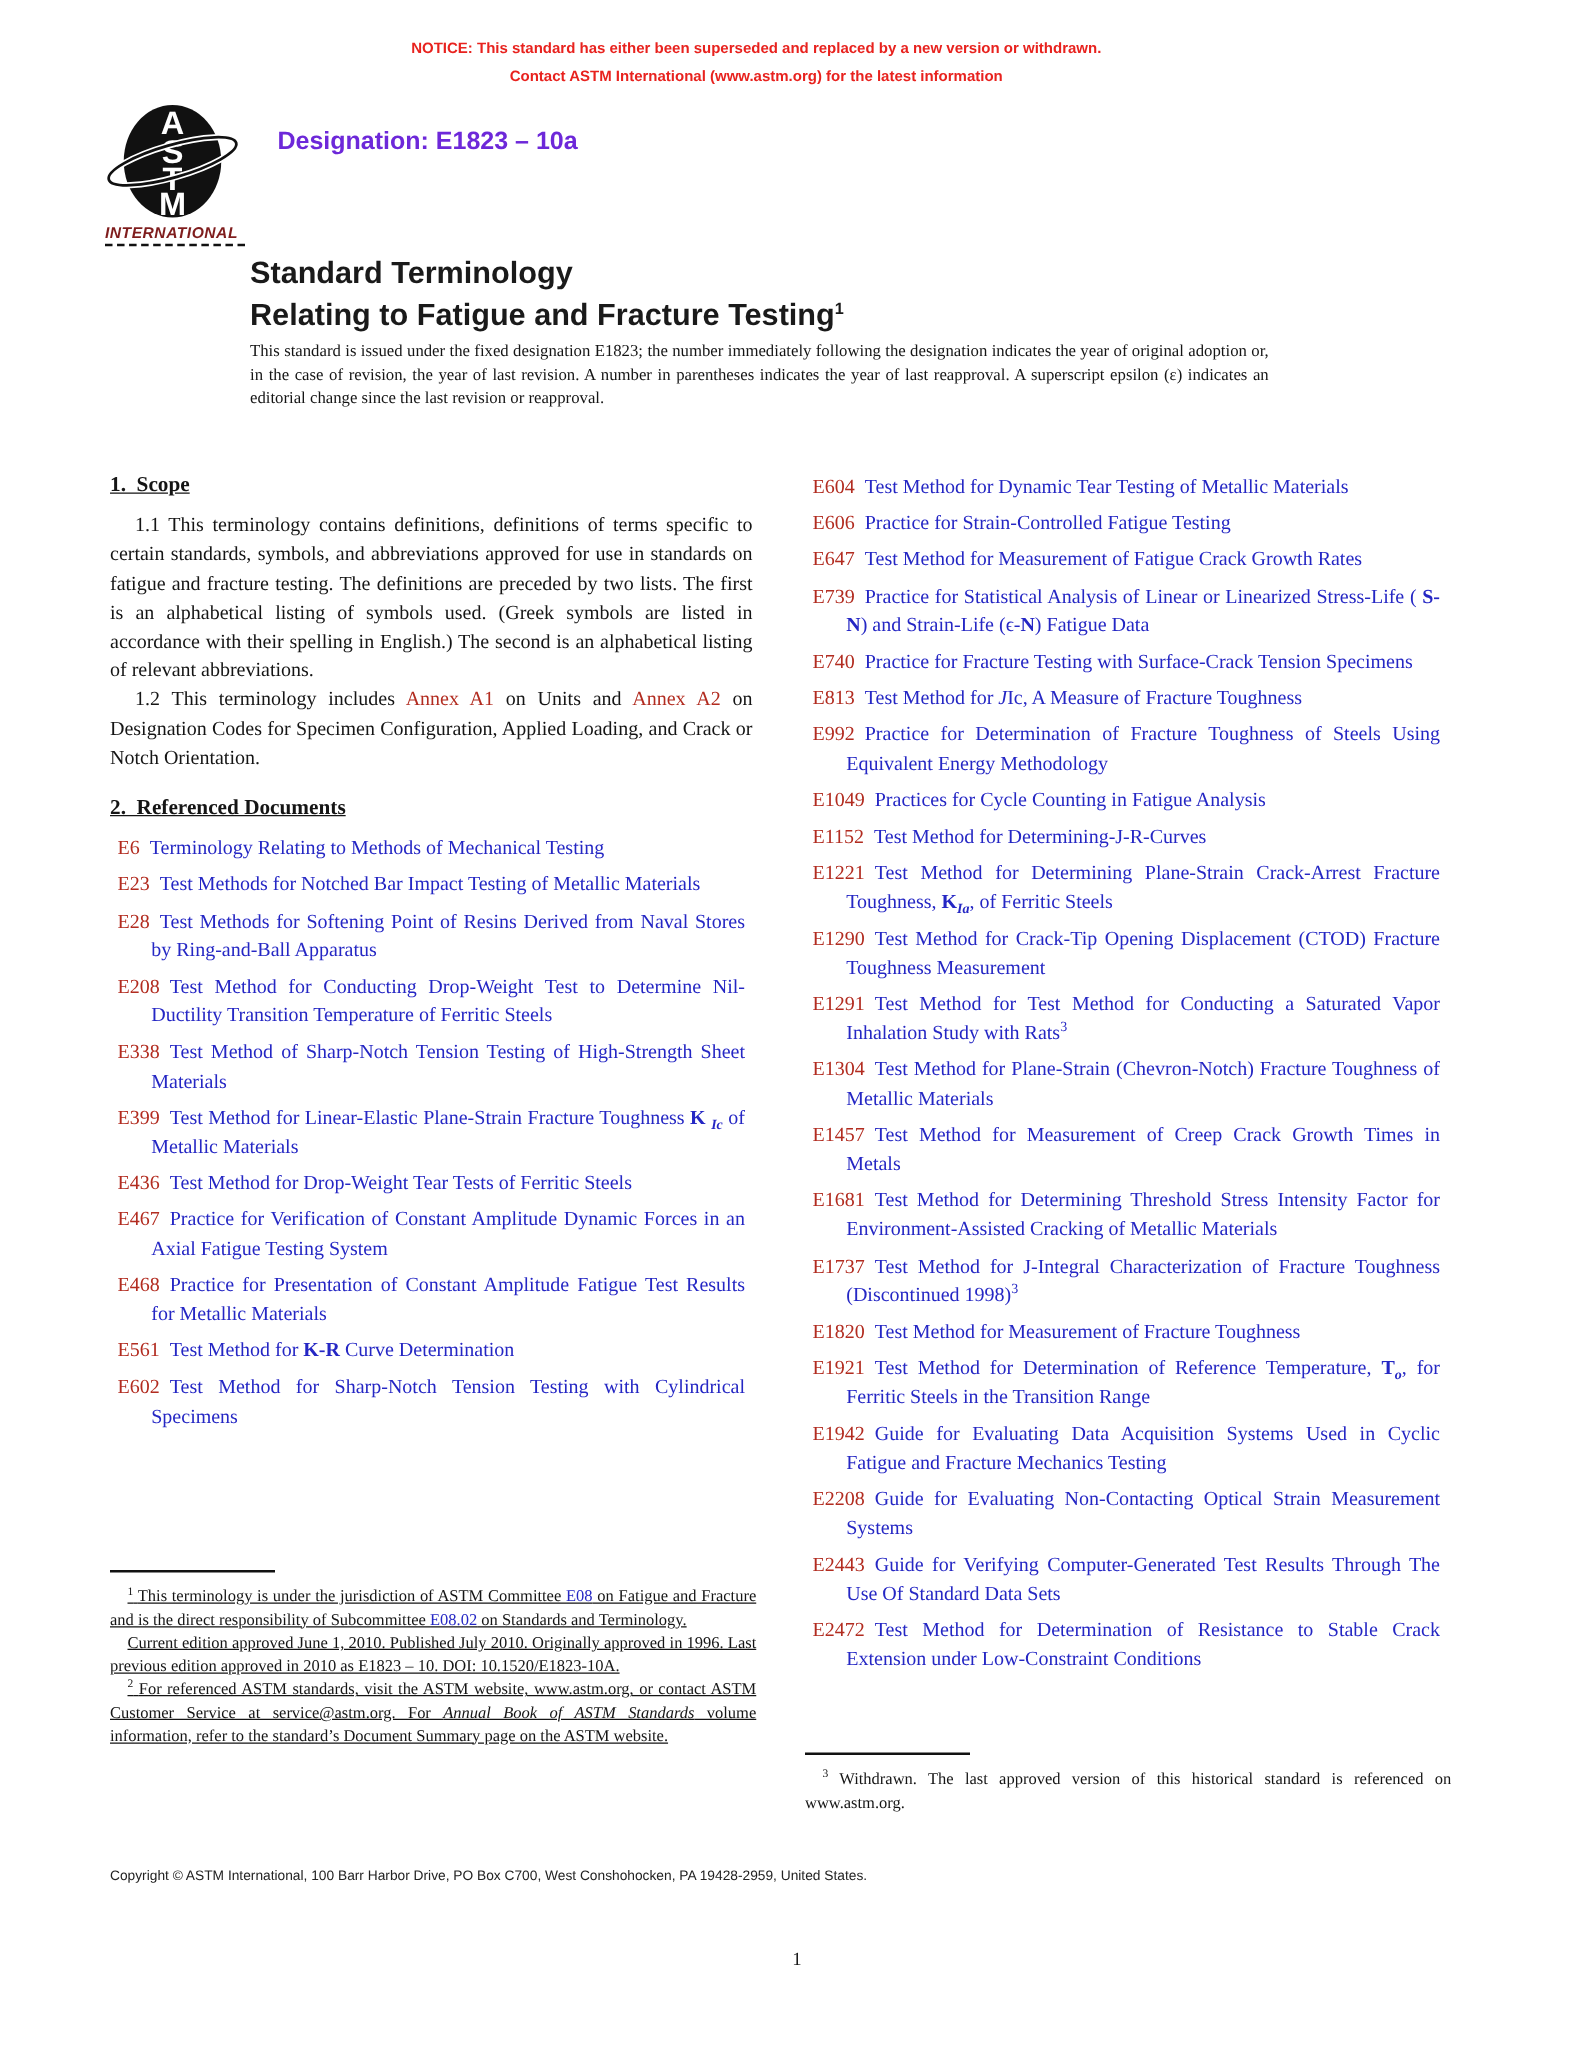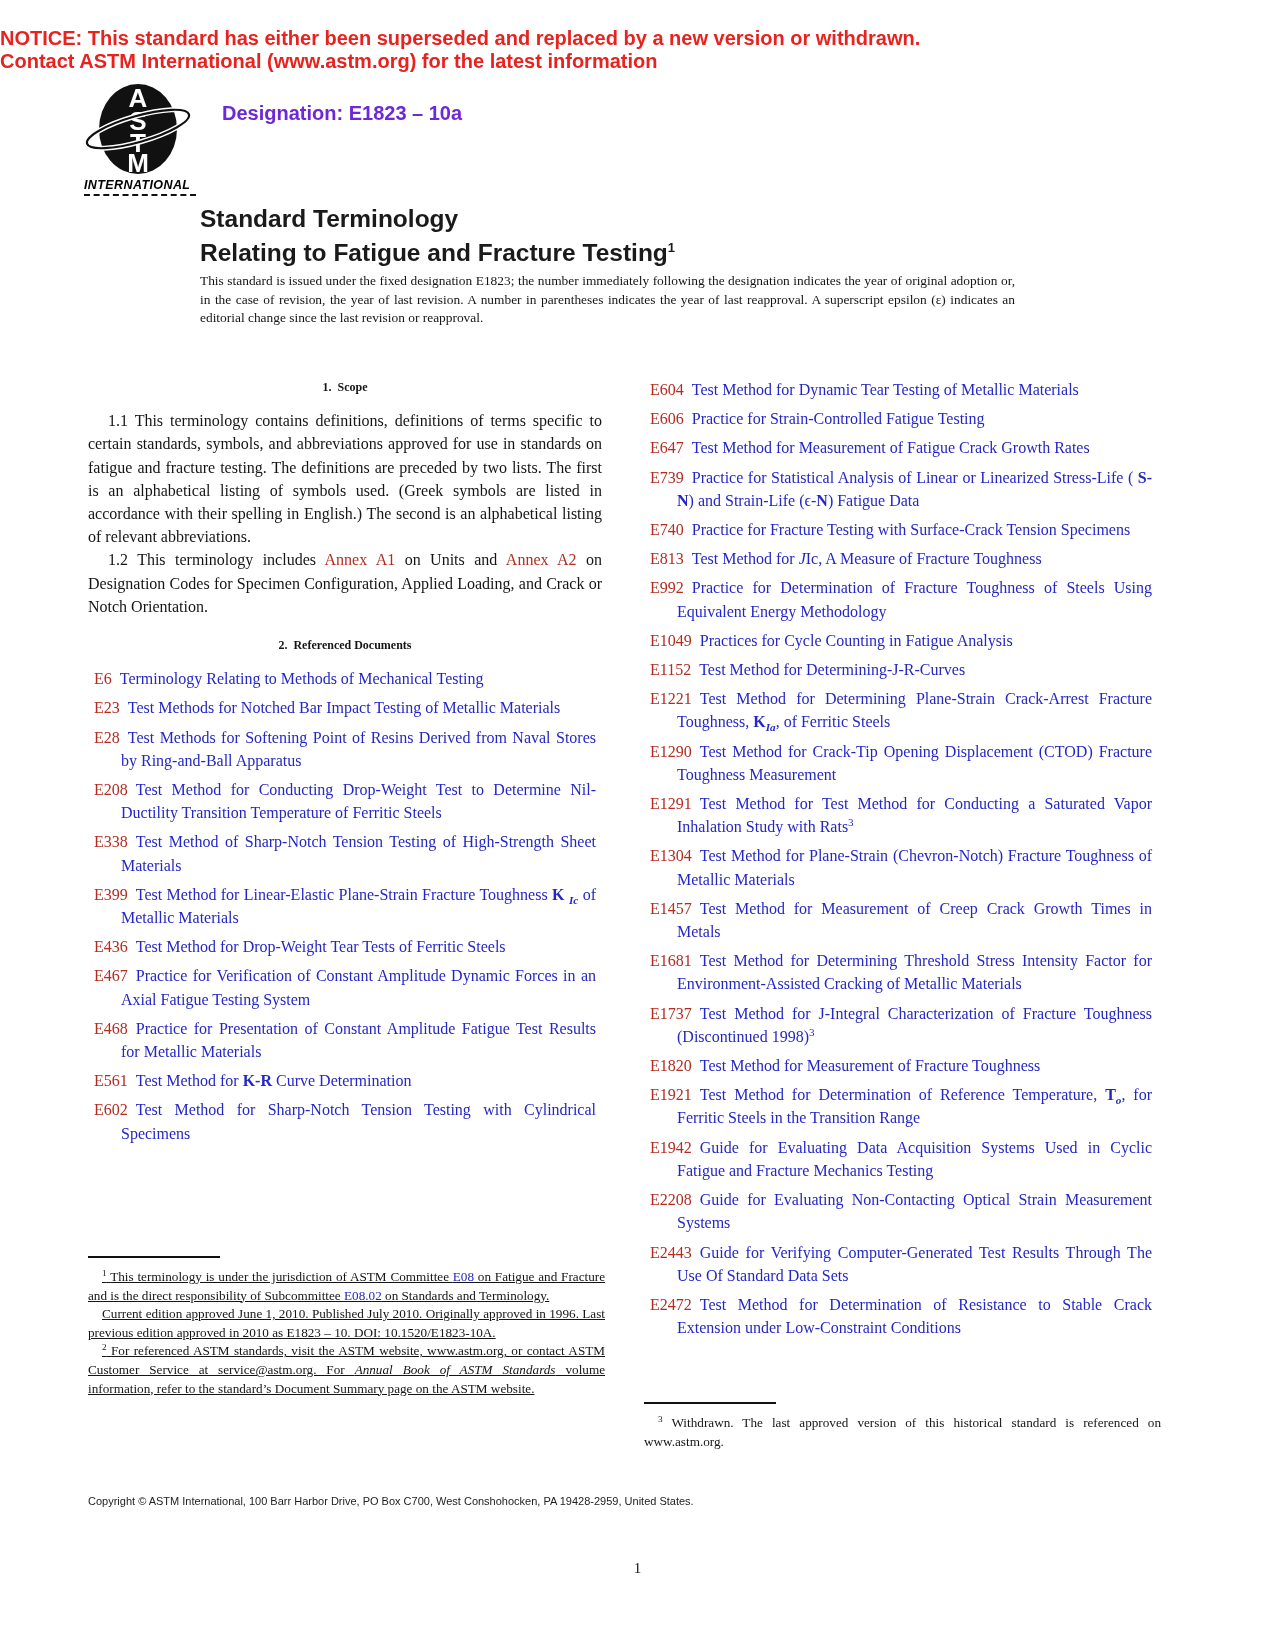--- a/index.html
+++ b/index.html
@@ -14,30 +14,31 @@
     position:relative;
     width:1275px;height:1650px;
     background:#ffffff;
     color:var(--ink);
     font-family:"Liberation Serif","DejaVu Serif",serif;
     overflow:hidden;
   }
   
   .notice{
     position:absolute;top:27px;left:0;width:1210px;
+    text-align:center;
     color:var(--notice-red);
     font-family:"Liberation Sans","DejaVu Sans",sans-serif;
-    font-weight:bold;font-size:20px;line-height:23px;
+    font-weight:bold;font-size:12px;line-height:23px;
   }
   
   .logo{position:absolute;left:84px;top:80px;width:120px;}
   .logo-sub{
     font-family:"Liberation Sans","DejaVu Sans",sans-serif;
     font-weight:bold;font-style:italic;font-size:12.5px;
-    letter-spacing:.4px;color:#000000;margin-top:-2px;
+    letter-spacing:.4px;color:#7f1d1d;margin-top:-2px;
     border-bottom:2px dashed #111;padding-bottom:2px;width:112px;
   }
   .designation{
     position:absolute;left:222px;top:102px;
     font-family:"Liberation Sans","DejaVu Sans",sans-serif;
     font-weight:bold;font-size:20px;color:#6d28d9;
   }
   
   .doc-title{
     position:absolute;left:200px;top:202px;
@@ -51,22 +52,23 @@
     font-size:13.4px;line-height:18.6px;text-align:justify;
   }
   
   .col{
     position:absolute;top:372px;width:514px;
     font-size:16px;line-height:23.2px;text-align:justify;
   }
   .col-left{left:88px;}
   .col-right{left:644px;}
   .col h3{
-    font-size:12px;font-weight:bold;margin:16px 0 10px 0;
-    text-align:center;
+    font-size:17px;font-weight:bold;margin:16px 0 10px 0;
+    text-align:left;
+    text-decoration:underline;
   }
   .col h3.first{margin-top:4px;}
   .body-par{margin:0;text-indent:20px;}
   .ref{margin:6px;padding-left:27px;text-indent:-27px;}
   .ref-code{color:var(--code-red);}
   .ref-title{color:var(--link-blue);}
   .sg-red{color:var(--code-red);}
   .sg-blue{color:var(--link-blue);}
   .sg-i{font-style:italic;}
   .sg-bi{font-weight:bold;}

